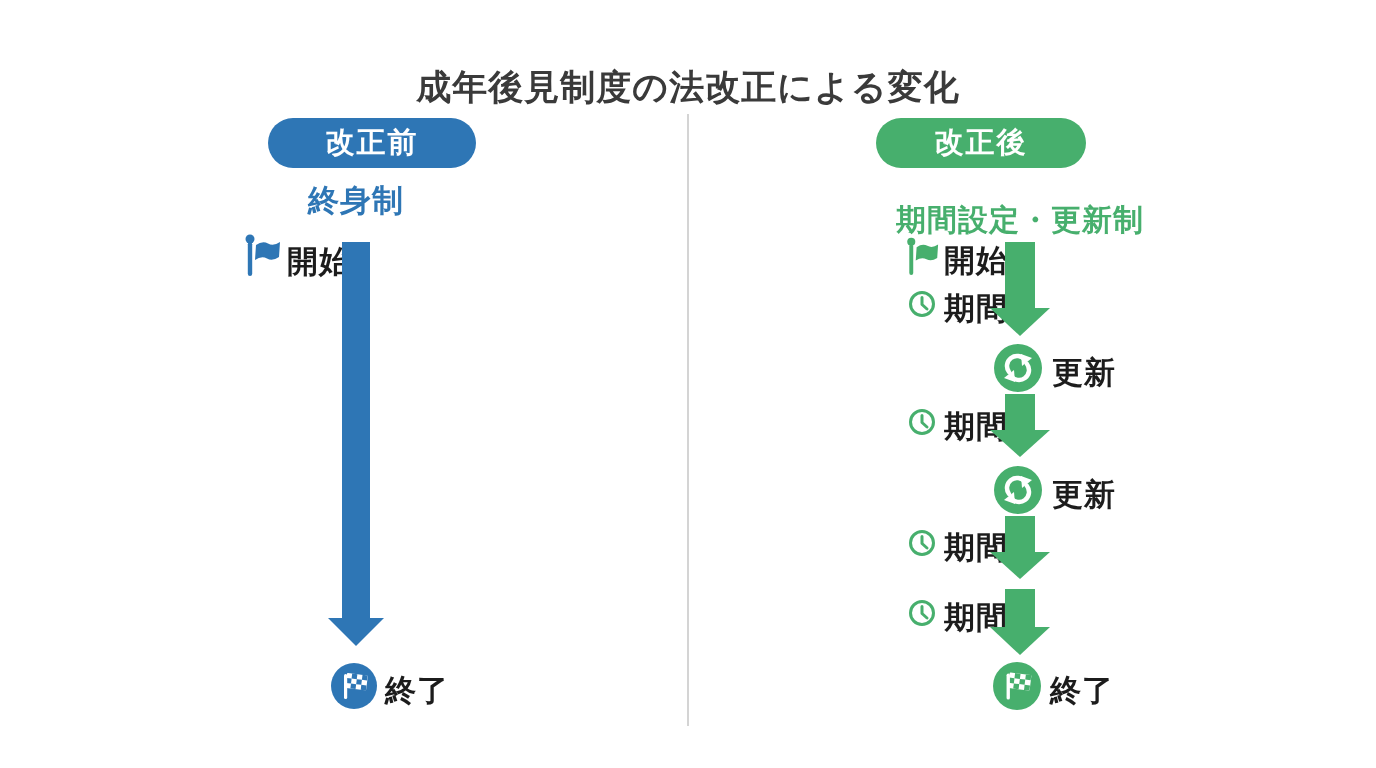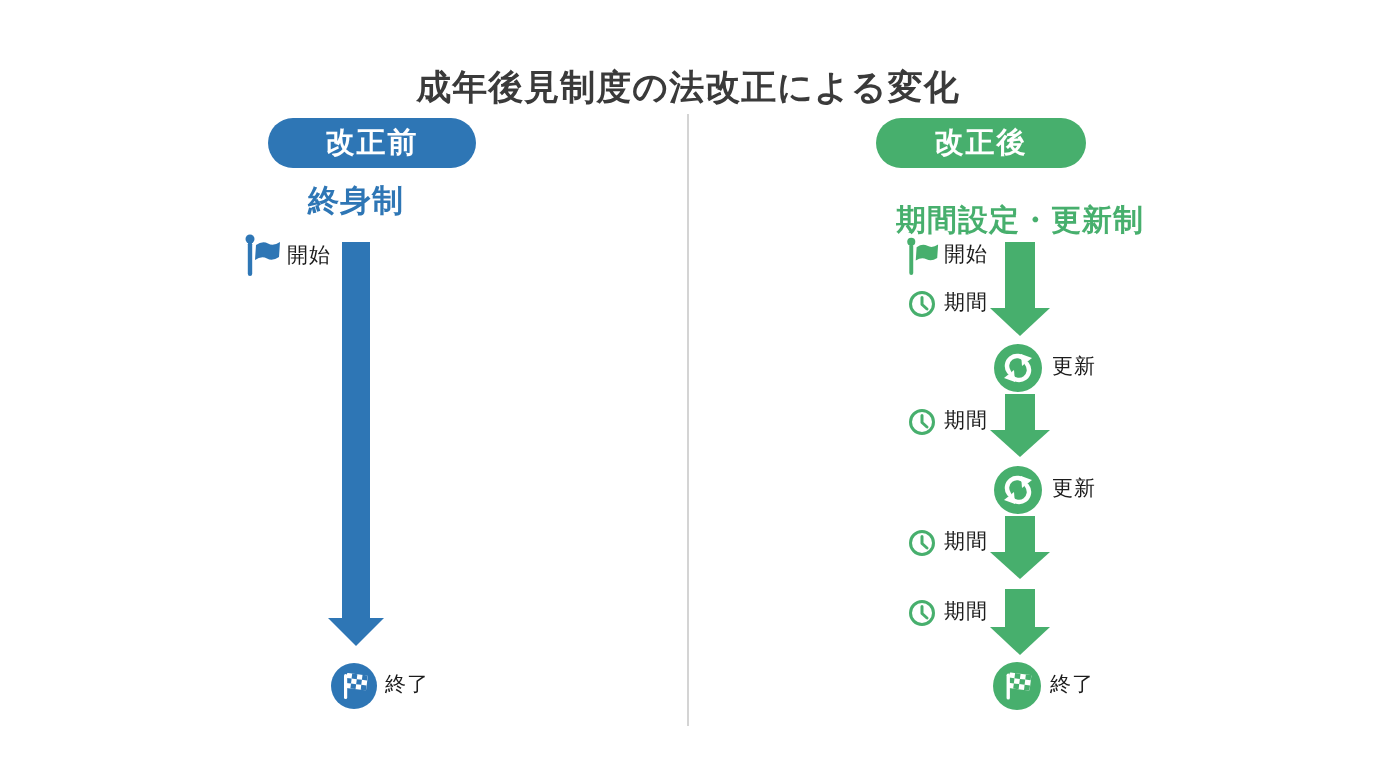--- a/index.html
+++ b/index.html
@@ -21,21 +21,21 @@
     font-size:29px;font-weight:800;letter-spacing:2px;
   }
   .pill-left{left:268px;top:118px;width:208px;background:var(--blue,#2e76b5);}
   .pill-right{left:876px;top:118px;width:210px;background:var(--green,#47af6d);}
   .subtitle{
     position:absolute;text-align:center;font-weight:800;letter-spacing:1px;
   }
   .subtitle-left{left:236px;top:180px;width:240px;font-size:31px;color:var(--blue,#2e76b5);}
   .subtitle-right{left:850px;top:200px;width:340px;font-size:30px;color:var(--green,#47af6d);}
   .label{
-    position:absolute;font-size:21px;font-weight:400;color:var(--body_text,#1c1c1c);
+    position:absolute;font-size:31px;font-weight:700;color:var(--body_text,#1c1c1c);
     white-space:nowrap;letter-spacing:1px;
   }
   .icon{position:absolute;display:block;line-height:0;}
   .blue{color:var(--blue,#2e76b5);}
   .green{color:var(--green,#47af6d);}
   .node{
     position:absolute;border-radius:50%;display:flex;align-items:center;justify-content:center;
   }
   .node-blue{background:var(--blue,#2e76b5);}
   .node-green{background:var(--green,#47af6d);}

